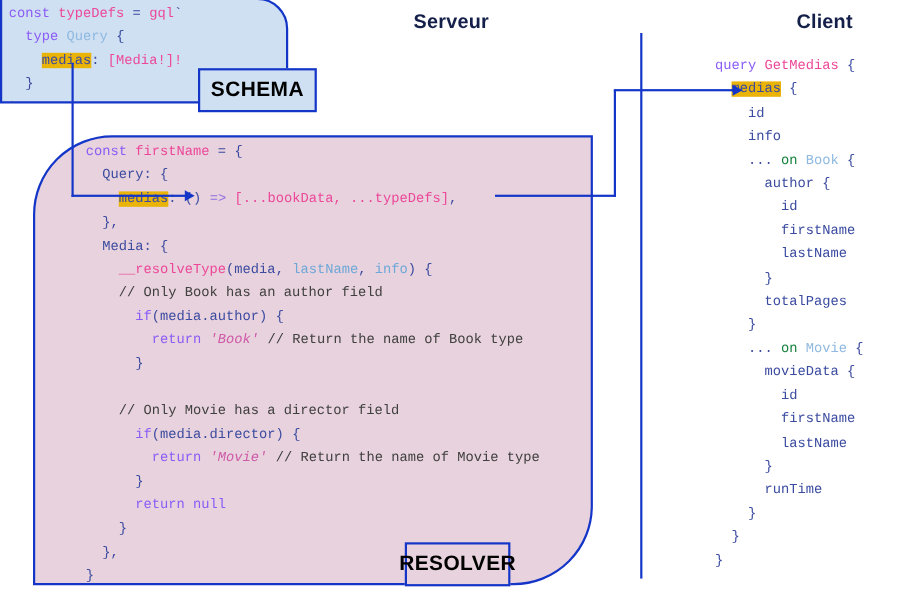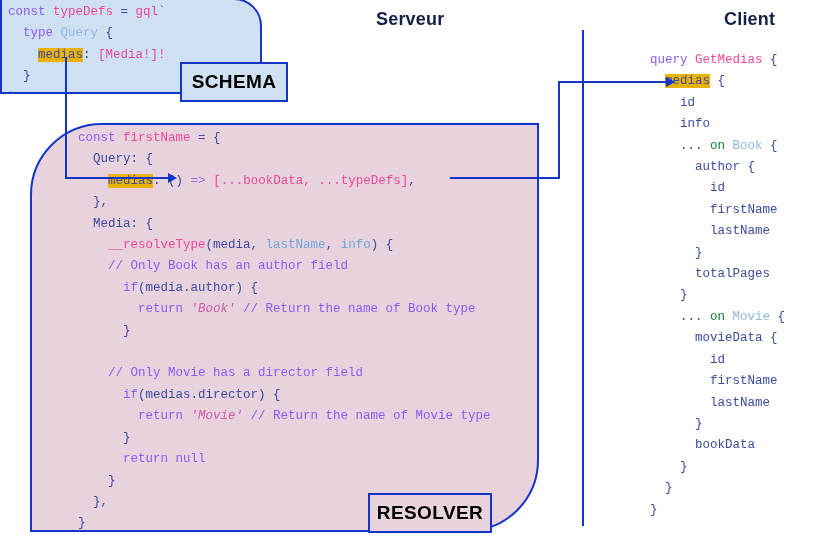--- a/index.html
+++ b/index.html
@@ -77,21 +77,21 @@
   #client-code   { left: 650px; top: 50px; }
 
   
   .kw   { color: #8b5cf6; }          
   .kw2  { color: #8d6fe0; }          
   .ident{ color: #3b4ba0; }          
   .type { color: #8fb9e0; }          
   .type2{ color: #6fa8d8; }
   .punc { color: #3b4ba0; }
   .str  { color: #cf5aa8; font-style: italic; }          
-  .cmt  { color: #8b5cf6; }          
+  .cmt  { color: #404040; }          
   .dim  { color: #ec4899; }          
   .on   { color: #15803d; }          
   .hl   {
     background: #eab308;
     color: #3b4ba0;
   }
 
   
   .chip {
     position: absolute;
@@ -107,21 +107,21 @@
     margin-left: 28px;
   }
   #chip-schema {
     left: 152px; top: 62px;
     width: 108px; height: 40px;
     background: #cfe0f2;
     font-size: 19px;
   }
   #chip-resolver {
     left: 340px; top: 493px;
-    width: 124px; height: 40px;
+    width: 96px; height: 40px;
     background: #e8d2dd;
     font-size: 19px;
   }
 
   
   .line {
     position: absolute;
     background: #1436c8;
   }
   .vline { width: 2px; }
@@ -176,21 +176,21 @@
     <span class="hl">medias</span><span class="punc">:</span> <span class="punc">()</span> <span class="kw2">=&gt;</span> <span class="dim">[...bookData, ...typeDefs]</span><span class="punc">,</span>
   <span class="punc">},</span>
   <span class="ident">Media</span><span class="punc">:</span> <span class="punc">{</span>
     <span class="dim">__resolveType</span><span class="punc">(</span><span class="ident">media</span><span class="punc">,</span> <span class="type2">lastName</span><span class="punc">,</span> <span class="type2">info</span><span class="punc">)</span> <span class="punc">{</span>
     <span class="cmt">// Only Book has an author field</span>
       <span class="kw">if</span><span class="punc">(media.author)</span> <span class="punc">{</span>
         <span class="kw">return</span> <span class="str">'Book'</span> <span class="cmt">// Return the name of Book type</span>
       <span class="punc">}</span>
 
     <span class="cmt">// Only Movie has a director field</span>
-      <span class="kw">if</span><span class="punc">(medias.director)</span> <span class="punc">{</span>
+      <span class="kw">if</span><span class="punc">(media.director)</span> <span class="punc">{</span>
         <span class="kw">return</span> <span class="str">'Movie'</span> <span class="cmt">// Return the name of Movie type</span>
       <span class="punc">}</span>
       <span class="kw">return</span> <span class="kw">null</span>
     <span class="punc">}</span>
   <span class="punc">},</span>
 <span class="punc">}</span></div>
 
   <div class="chip" id="chip-resolver">RESOLVER</div>
 
   <div class="code" id="client-code"><span class="kw">query</span> <span class="dim">GetMedias</span> <span class="punc">{</span>
@@ -204,21 +204,21 @@
         <span class="ident">lastName</span>
       <span class="punc">}</span>
       <span class="ident">totalPages</span>
     <span class="punc">}</span>
     <span class="punc">...</span> <span class="on">on</span> <span class="type">Movie</span> <span class="punc">{</span>
       <span class="ident">movieData</span> <span class="punc">{</span>
         <span class="ident">id</span>
         <span class="ident">firstName</span>
         <span class="ident">lastName</span>
       <span class="punc">}</span>
-      <span class="ident">bookData</span>
+      <span class="ident">runTime</span>
     <span class="punc">}</span>
   <span class="punc">}</span>
 <span class="punc">}</span></div>
 
   <div class="line vline" id="c1-v"></div>
   <div class="line hline" id="c1-h"></div>
   <div class="arrow" id="arrow-1"></div>
 
   <div class="line hline" id="c2-h1"></div>
   <div class="line vline" id="c2-v"></div>

